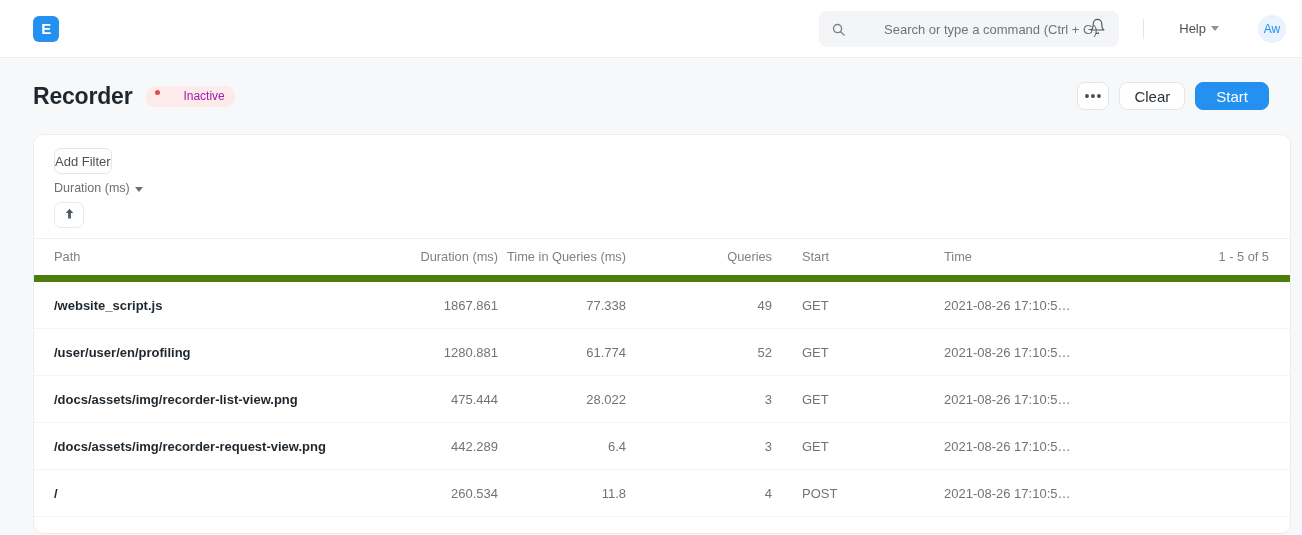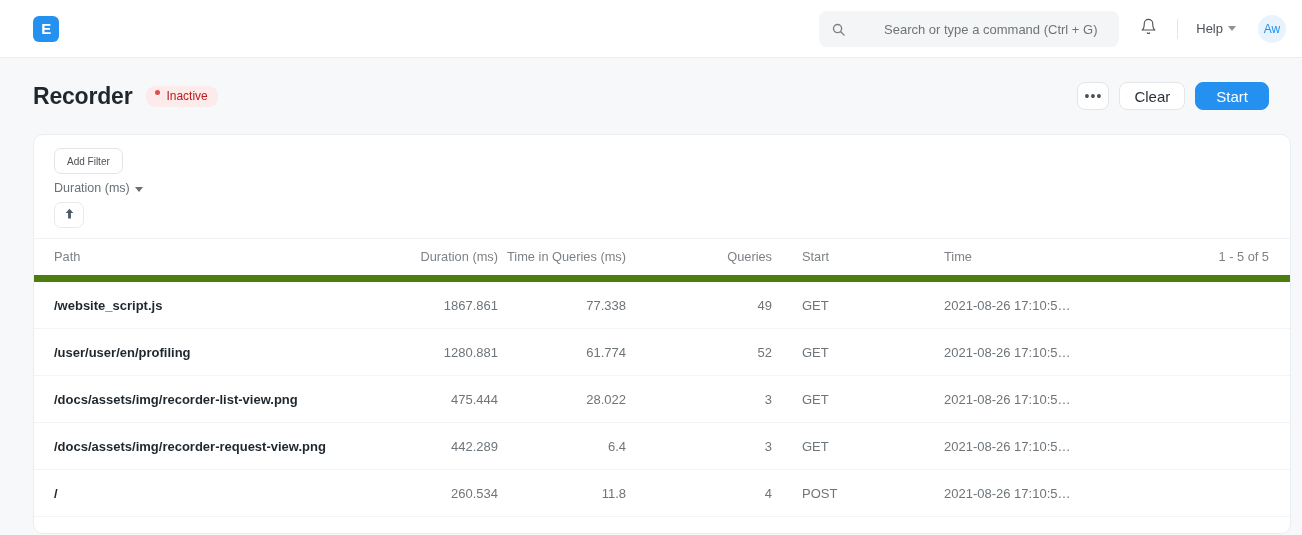--- a/index.html
+++ b/index.html
@@ -53,21 +53,21 @@
     font-size: 13px;
     color: #4c5156;
     width: 100%;
   }
   .search-input::placeholder { color: #6e7579; }
   .nav-right {
     position: absolute;
     right: 16px;
     display: flex;
     align-items: center;
-    gap: 0;
+    gap: 17px;
     height: 58px;
   }
   .bell-btn {
     width: 34px; height: 34px;
     display: flex; align-items: center; justify-content: center;
     border-radius: 6px;
     color: #4c5156;
   }
   .nav-divider {
     width: 1px; height: 20px;
@@ -107,27 +107,27 @@
   }
   .page-title {
     font-size: 23px;
     font-weight: bold;
     color: #1f272e;
     letter-spacing: -0.2px;
   }
   .status-badge {
     margin-left: 14px;
     background: #fdeaea;
-    color: #b91c1c;
+    color: #a21caf;
     font-size: 12px;
     border-radius: 9px;
     padding: 4px 10px 5px 9px;
     display: inline-flex;
     align-items: flex-start;
-    gap: 6px;
+    gap: 23px;
     line-height: 1;
   }
   .status-dot {
     width: 5px; height: 5px;
     border-radius: 50%;
     background: #e24c4c;
     display: inline-block;
   }
   .head-actions {
     position: absolute;
@@ -169,23 +169,23 @@
   }
   .filter-area {
     padding: 13px 20px 10px 20px;
     border-bottom: 1px solid #f0f1f3;
   }
   .add-filter {
     height: 26px;
     border: 1px solid #e2e6e9;
     border-radius: 7px;
     background: #ffffff;
-    font-size: 10px;
+    font-size: 13px;
     color: #4c5156;
-    padding: 0 12px;
+    padding: 0 0;
     display: inline-flex;
     align-items: center;
     font-family: "Liberation Sans", sans-serif;
     cursor: pointer;
   }
   .sort-row {
     margin-top: 7px;
     display: flex;
     align-items: center;
     gap: 5px;

